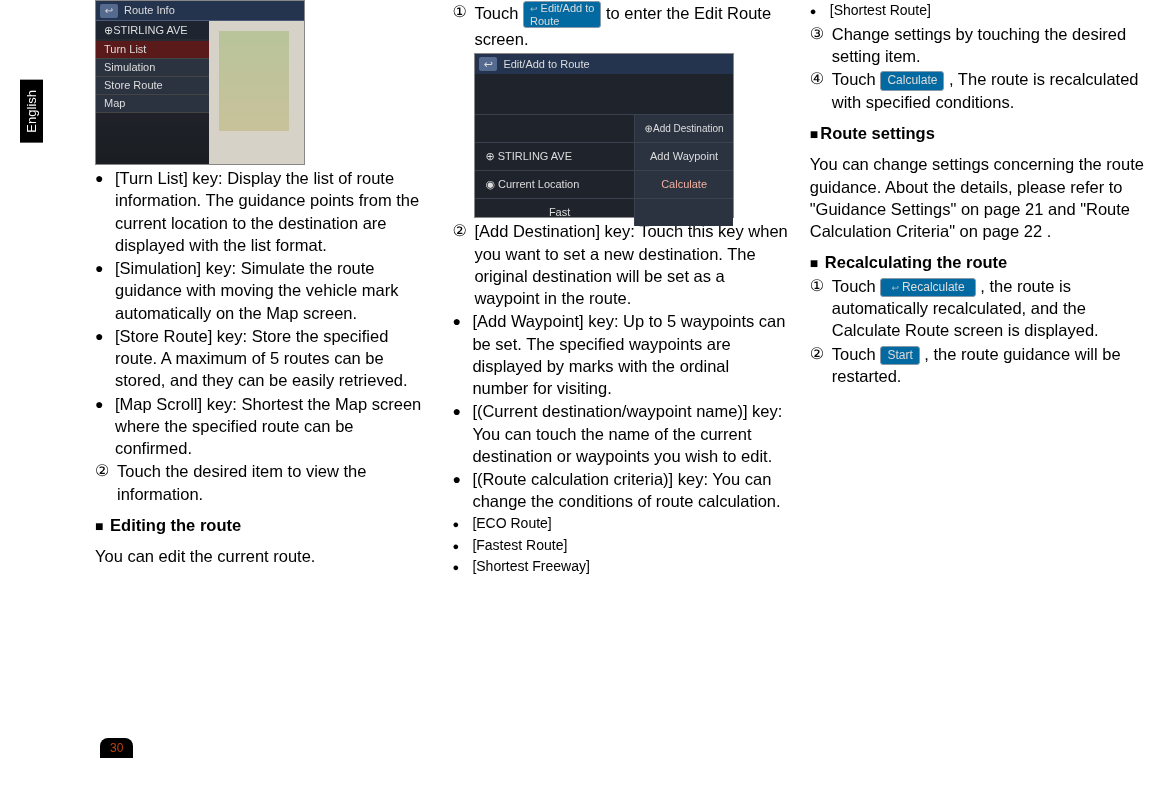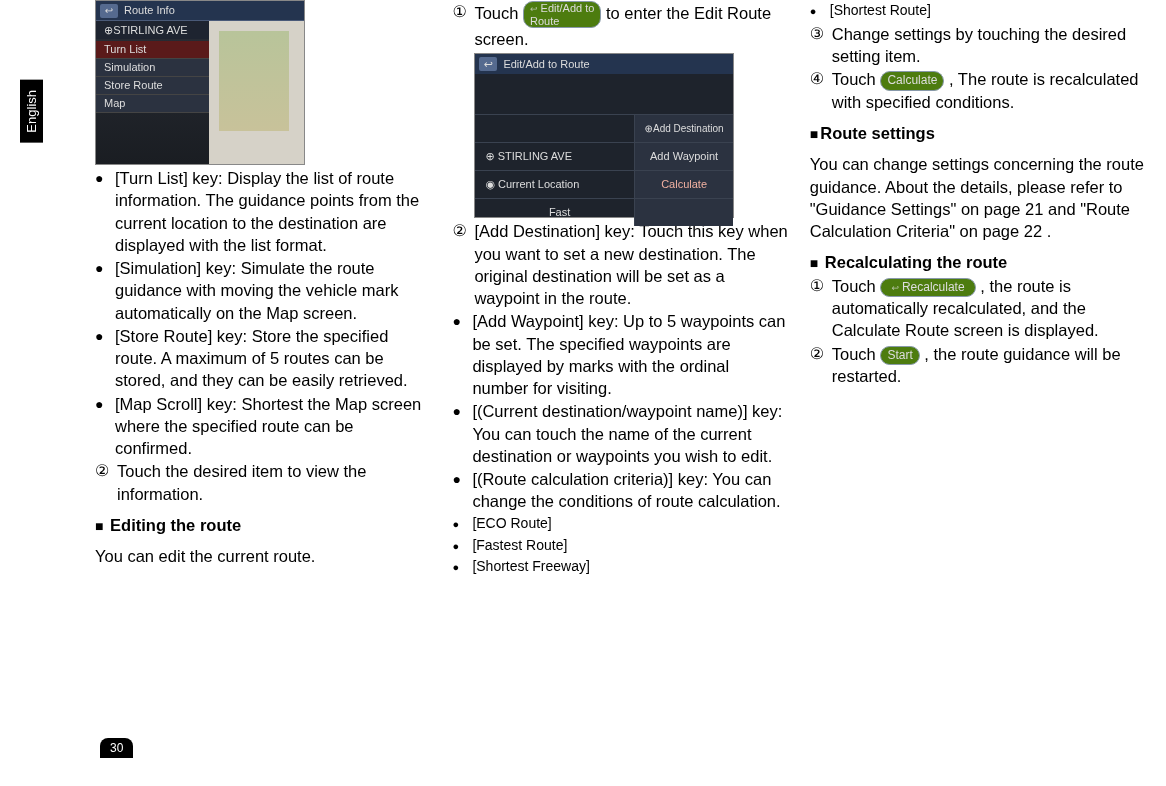--- a/index.html
+++ b/index.html
@@ -20,21 +20,21 @@
     font-size: 13px;
     padding: 10px 4px;
     writing-mode: vertical-rl;
     transform: rotate(180deg);
   }
   .page-num {
     position: absolute;
     left: 100px;
     bottom: 28px;
     background: #000;
-    color: #ffffff;
+    color: #c2410c;
     font-size: 12px;
     padding: 3px 10px;
     border-radius: 8px 8px 0 0;
   }
   .columns {
     position: absolute;
     left: 95px;
     top: 0px;
     width: 1060px;
     display: flex;
@@ -116,22 +116,22 @@
   .nav-screen2 .cell-r {
     width: 100px; text-align: center;
     background: #2b3240; border-left:1px solid #3a4250; height:100%;
     display:flex; align-items:center; justify-content:center;
   }
   .nav-screen2 .cell-r.red { color:#f0b0a0; }
   .nav-screen2 .spacer { height: 40px; }
   .nav-screen2 .dest { font-size: 10px; }
 
   .btn-img {
-    display: inline-block; background: #4d7c0f; color: #ddd;
-    border: 1px solid #8899aa; border-radius: 10px;
+    display: inline-block; background: #0369a1; color: #ddd;
+    border: 1px solid #8899aa; border-radius: 3px;
     font-size: 12px; padding: 1px 6px; vertical-align: middle;
     line-height: 1.3;
   }
   .btn-img.two-line { padding: 0 6px; font-size: 11px; line-height: 1.1; }
   .btn-img.two-line .l2 { display:block; }
   .btn-img.wide { padding: 1px 10px; }
   .btn-img .ricon { font-size:9px; margin-right:3px; opacity:0.7; }
 </style>
 </head>
 <body>

